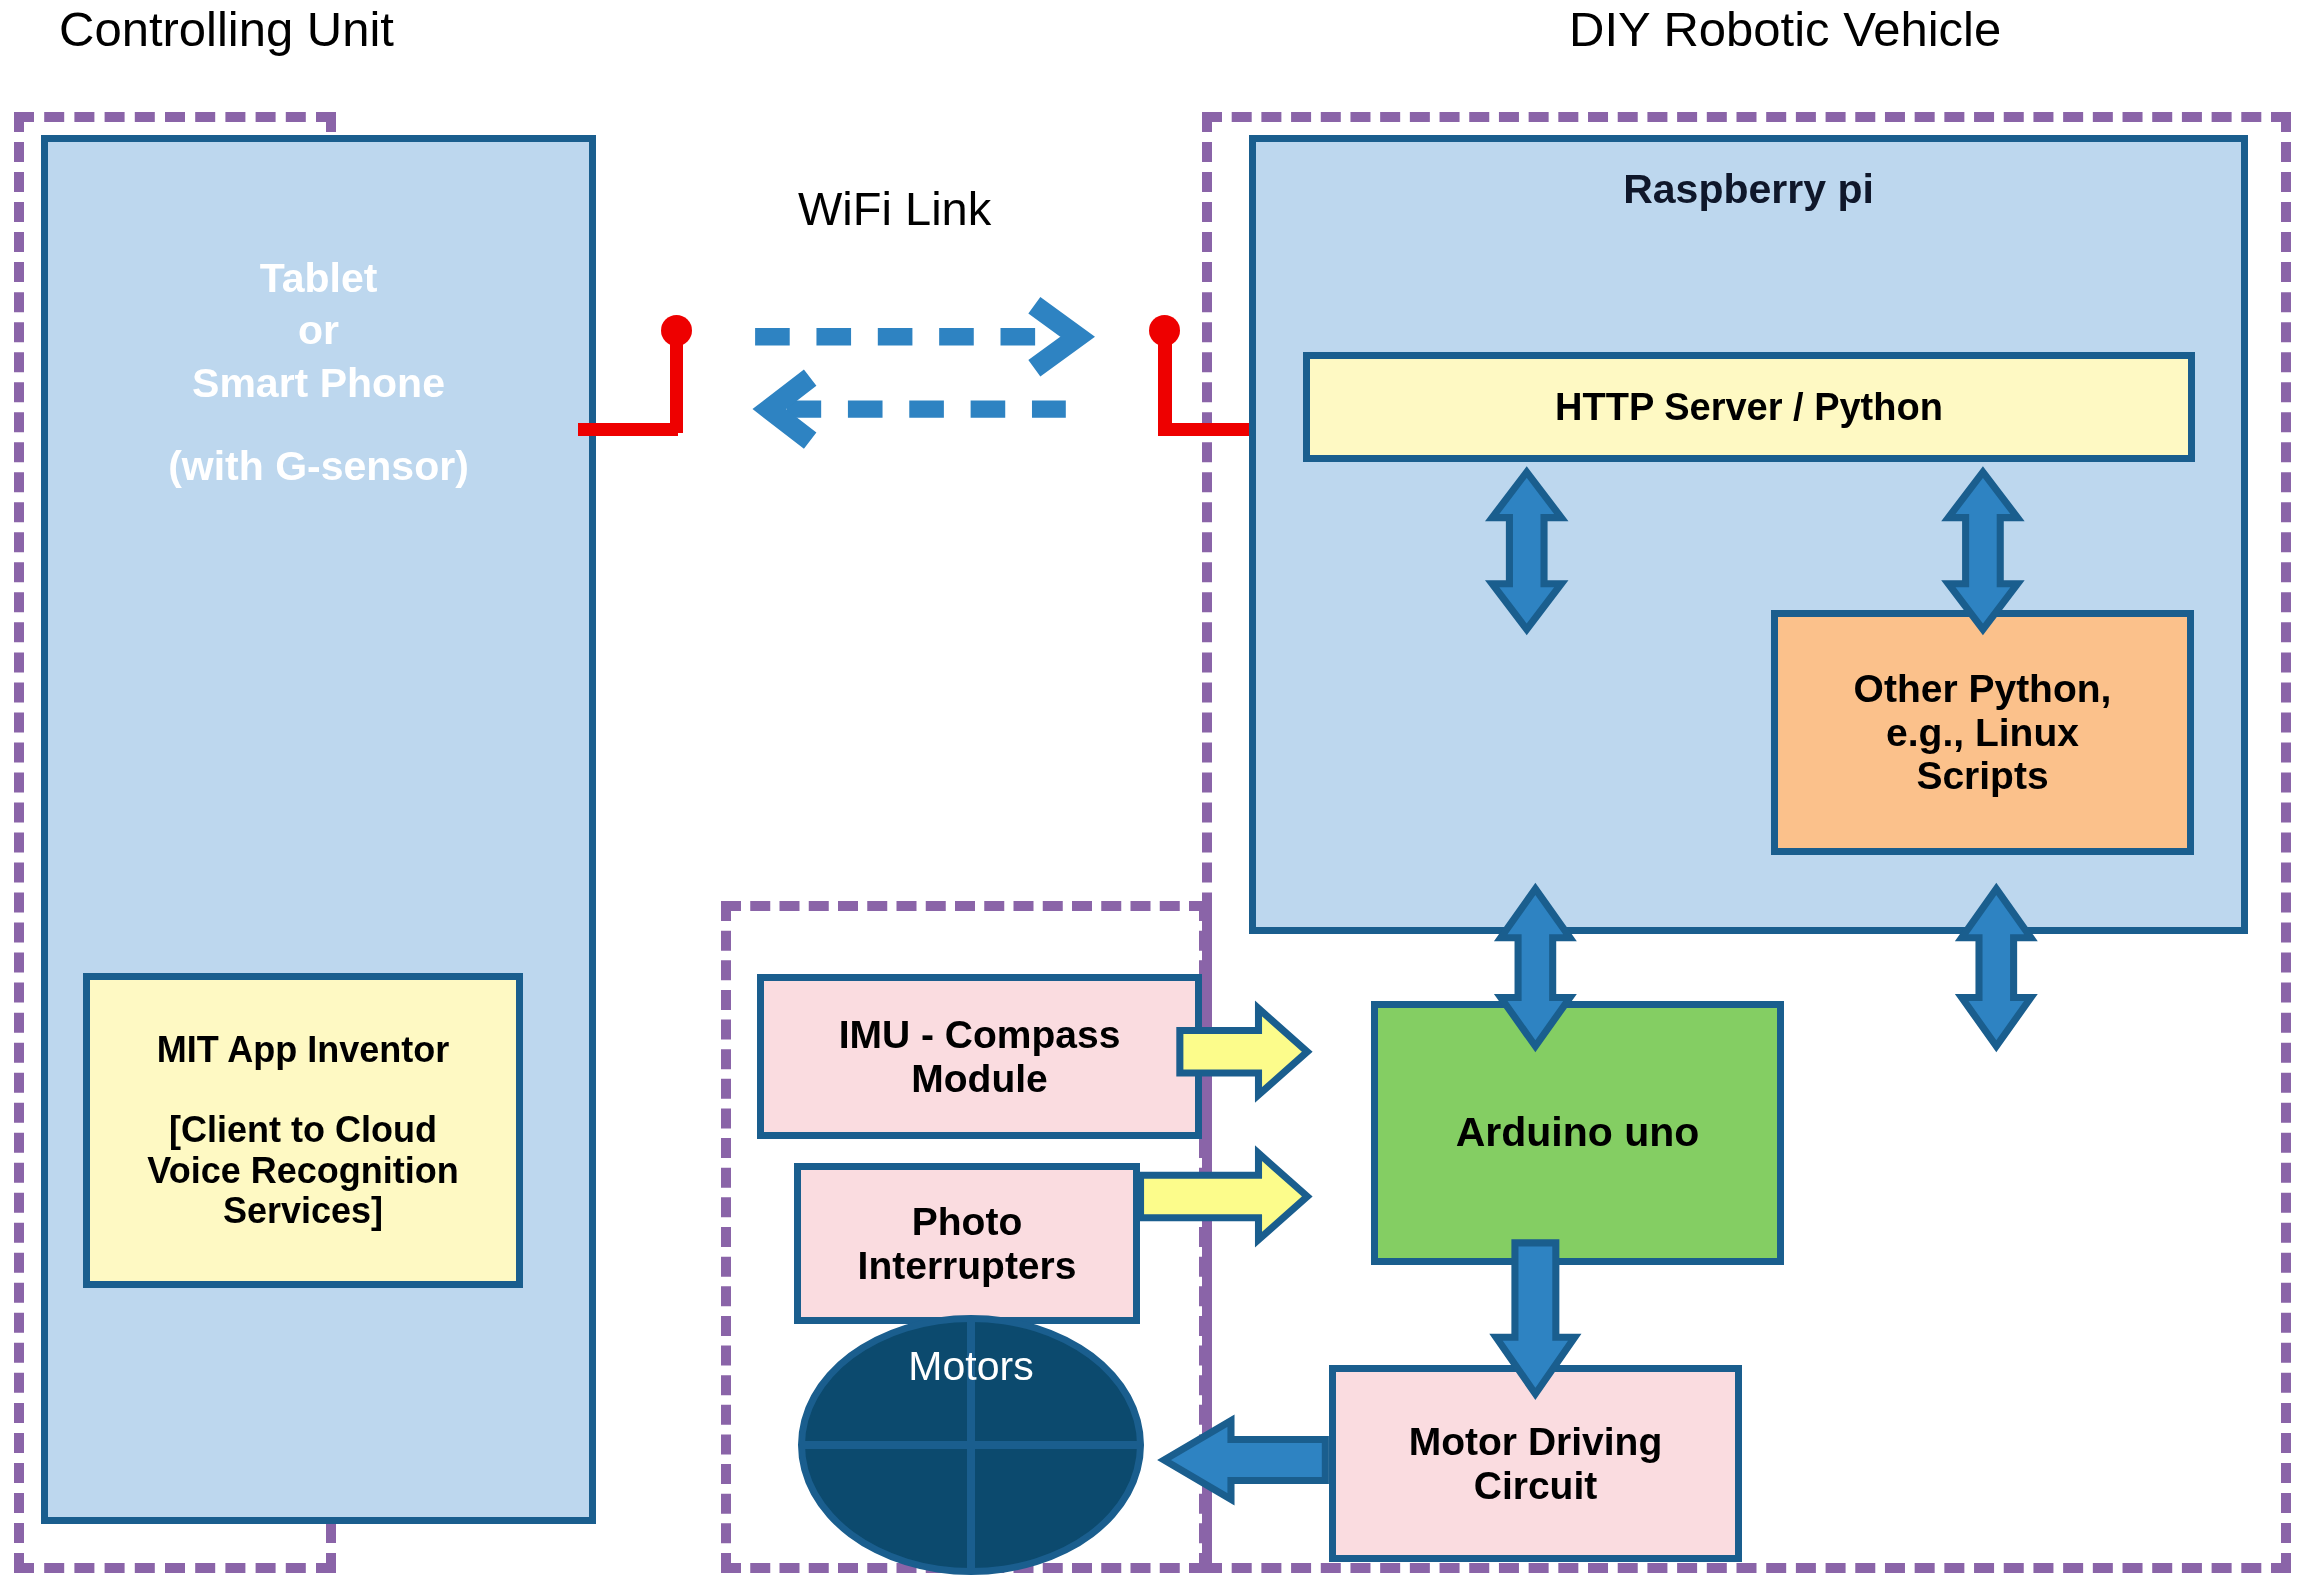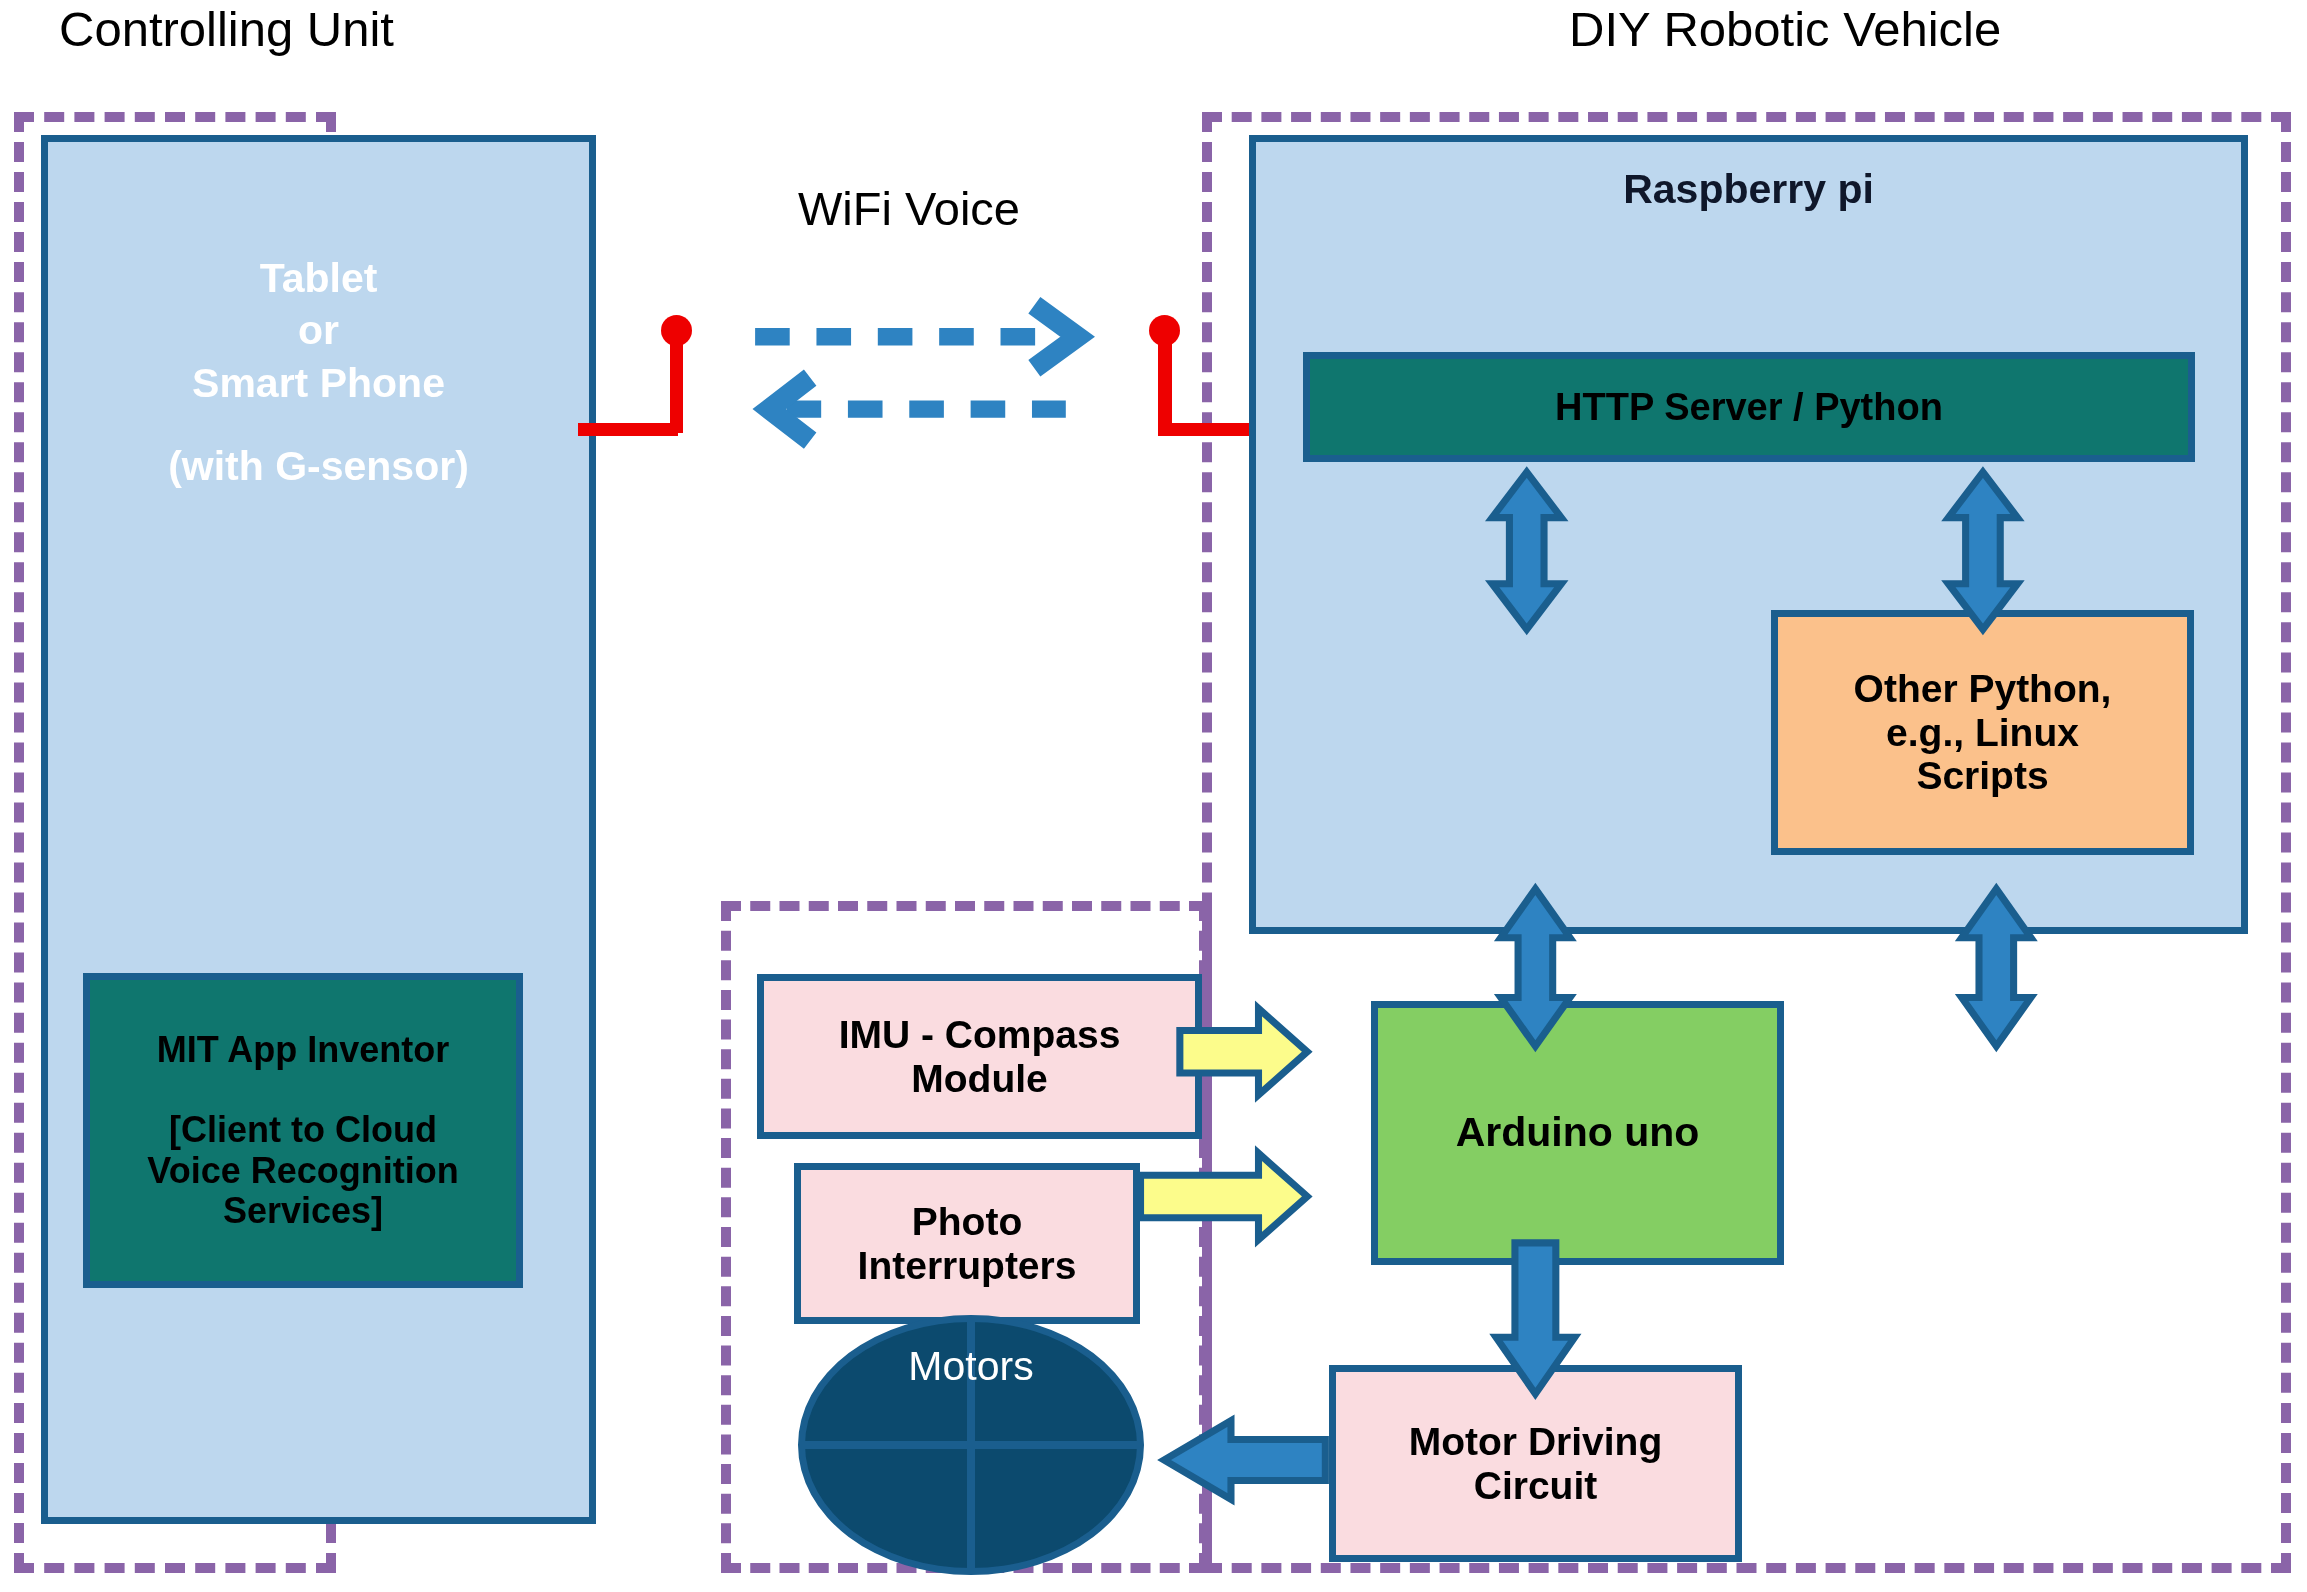--- a/index.html
+++ b/index.html
@@ -47,21 +47,21 @@
     align-items: center;
     justify-content: center;
     text-align: center;
     line-height: 1.12;
     font-weight: 700;
     color: #000;
   }
   .node .lbl { display: block; width: 100%; padding: 0 7.9px; }
 
   .fill-blue   { background: #BDD7EE; }
-  .fill-green  { background: #0f766e; }
+  .fill-green  { background: #fef9c3; }
   .fill-orange { background: #FBC18B; }
   .fill-pink   { background: #FADCE0; }
   .fill-lime   { background: #84CE63; }
 
   
   .container-node {
     position: absolute;
     border: 7px solid #1A5E8E;
     background: #BDD7EE;
   }
@@ -150,21 +150,21 @@
   <div class="node fill-green" style="left:83px; top:973px; width:440px; height:315px; font-size:36px;">
     <span class="lbl">
       <span>MIT App Inventor</span><br>
       <span style="display:inline-block;height:22px"></span><br>
       <span>[Client to Cloud</span><br>
       <span>Voice Recognition</span><br>
       <span>Services]</span>
     </span>
   </div>
 
-  <div class="wifi-label" style="left:798px; top:181px;">WiFi Voice</div>
+  <div class="wifi-label" style="left:798px; top:181px;">WiFi Link</div>
 
   <div class="antenna" style="left:586px; top:315px; width:126px; height:126px;">
     <div class="dot" style="left:75px; top:0;"></div>
     <div class="vert" style="left:84px; top:23.6px; height:94px;"></div>
     <div class="horz" style="left:-7.9px; top:108px; width:100px;"></div>
   </div>
 
   <div class="antenna" style="left:1141px; top:315px; width:157px; height:126px;">
     <div class="dot" style="left:7.9px; top:0;"></div>
     <div class="vert" style="left:17.3px; top:23.6px; height:94px;"></div>

